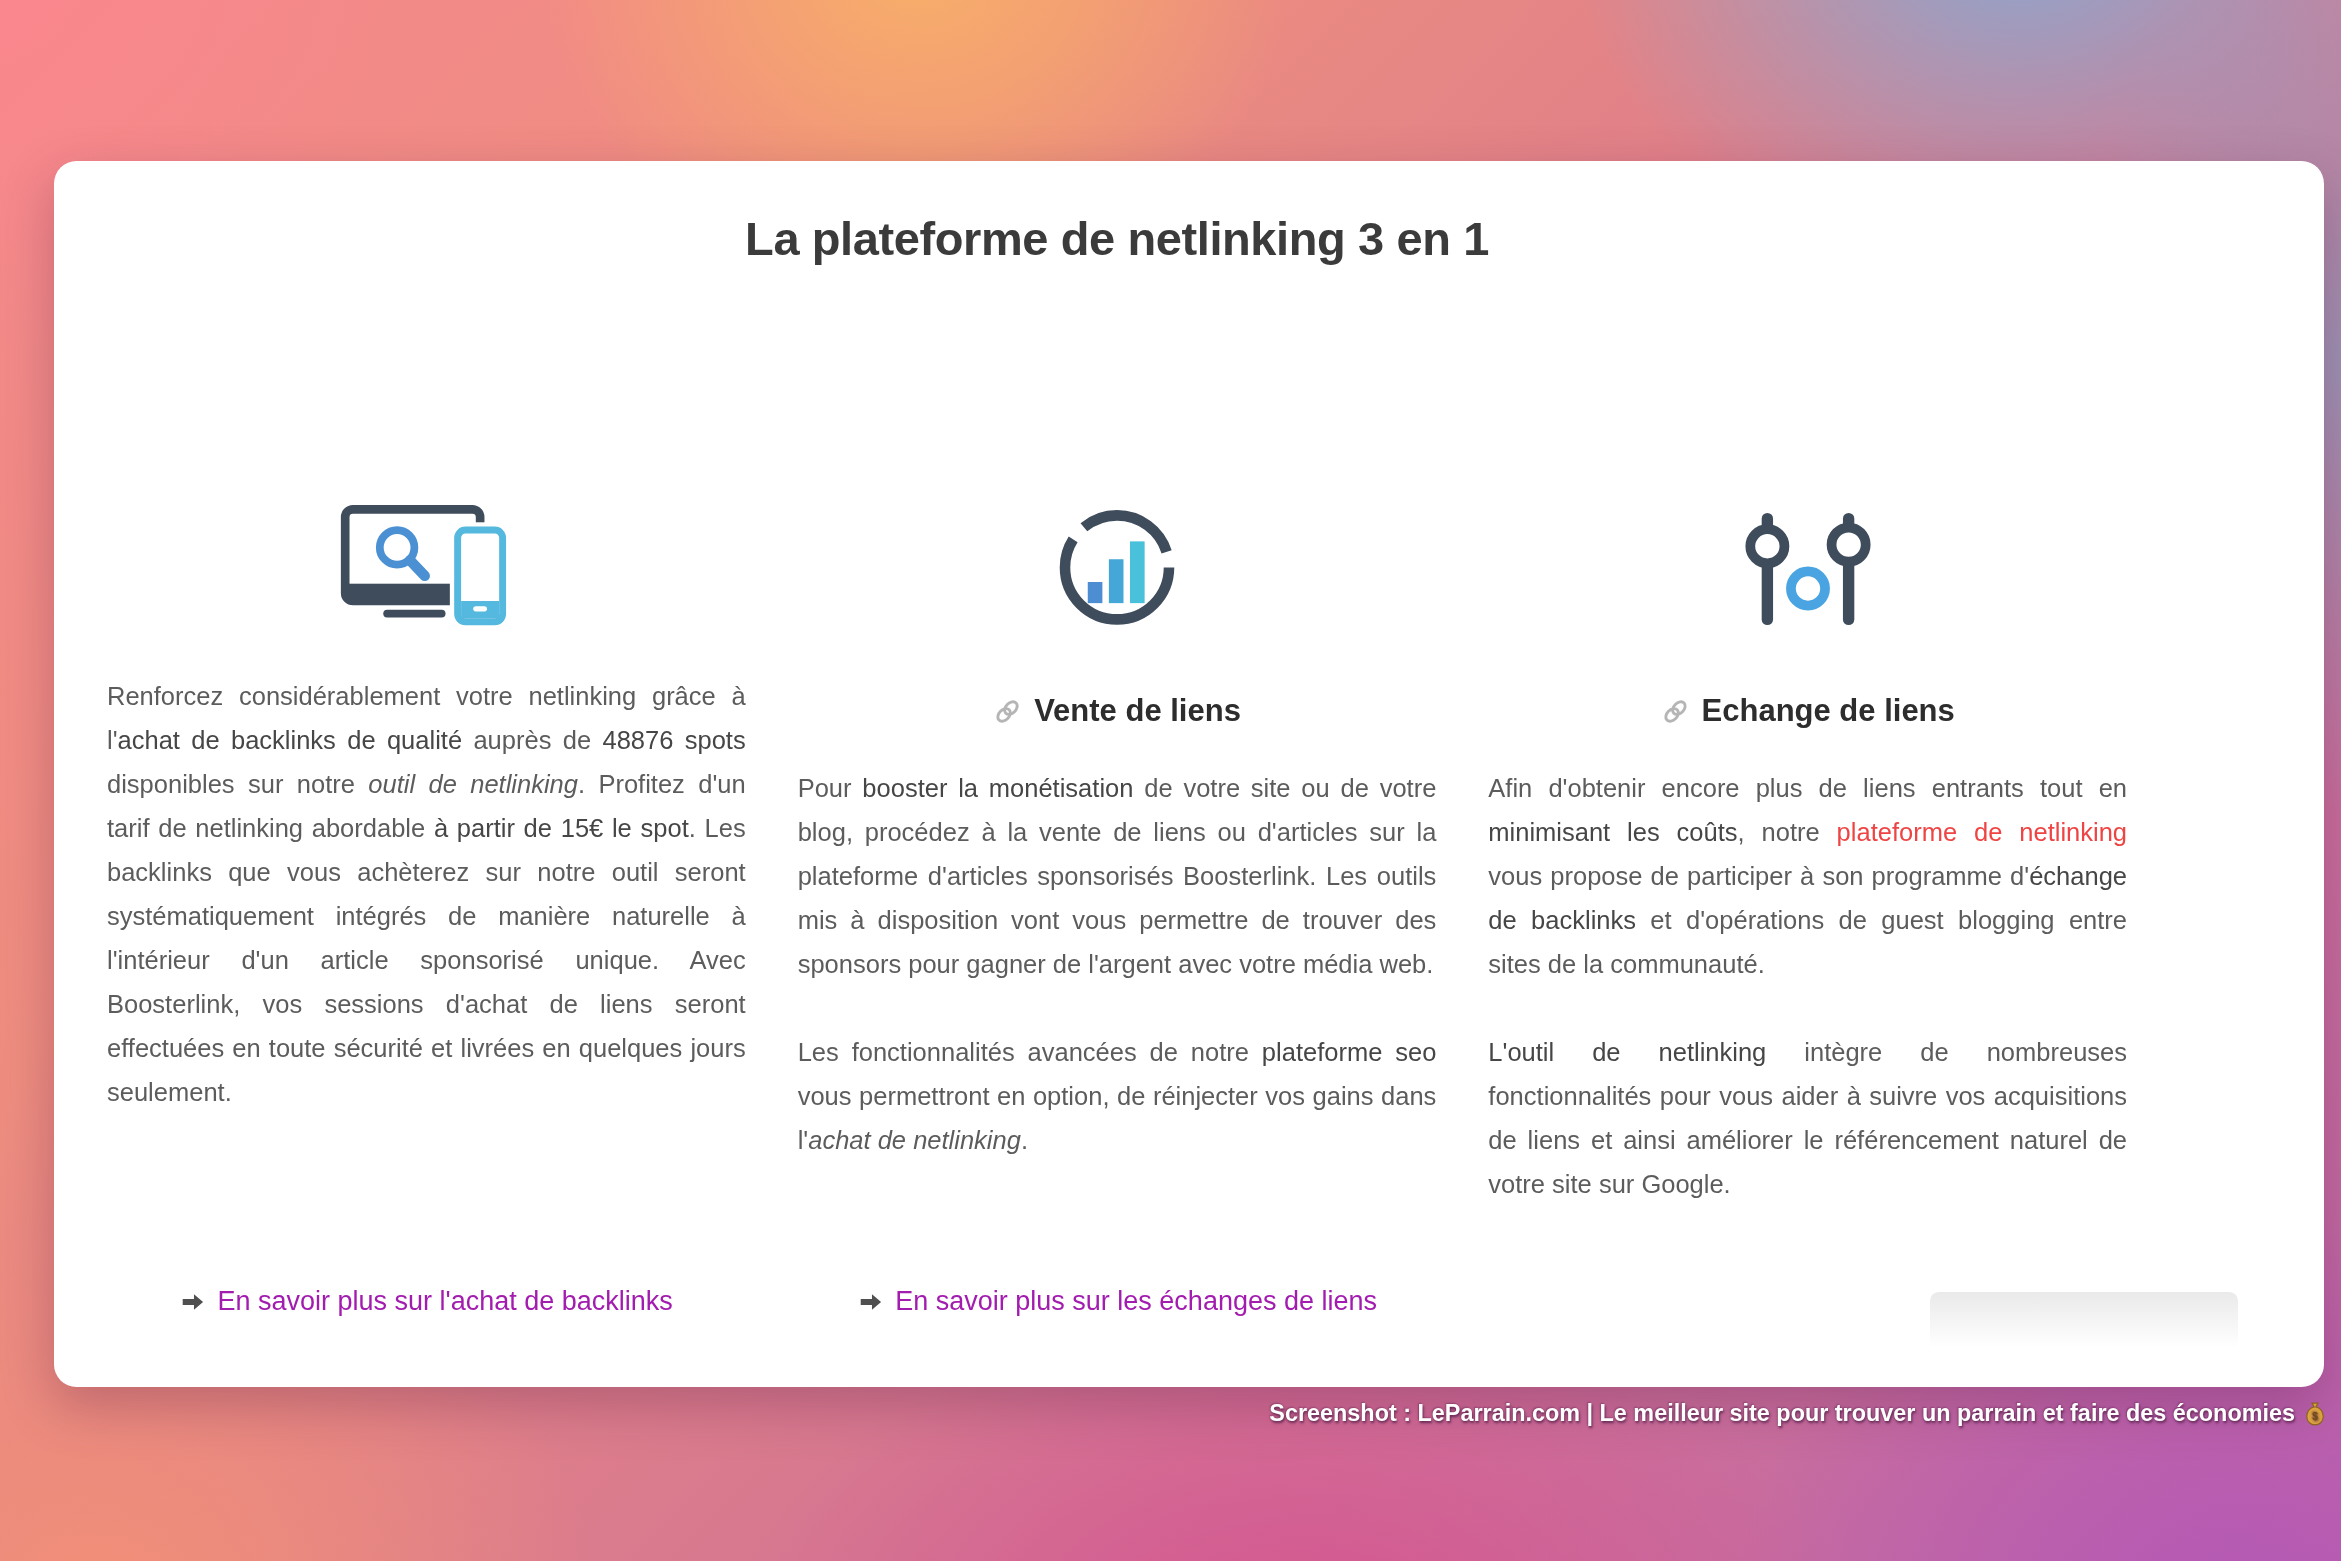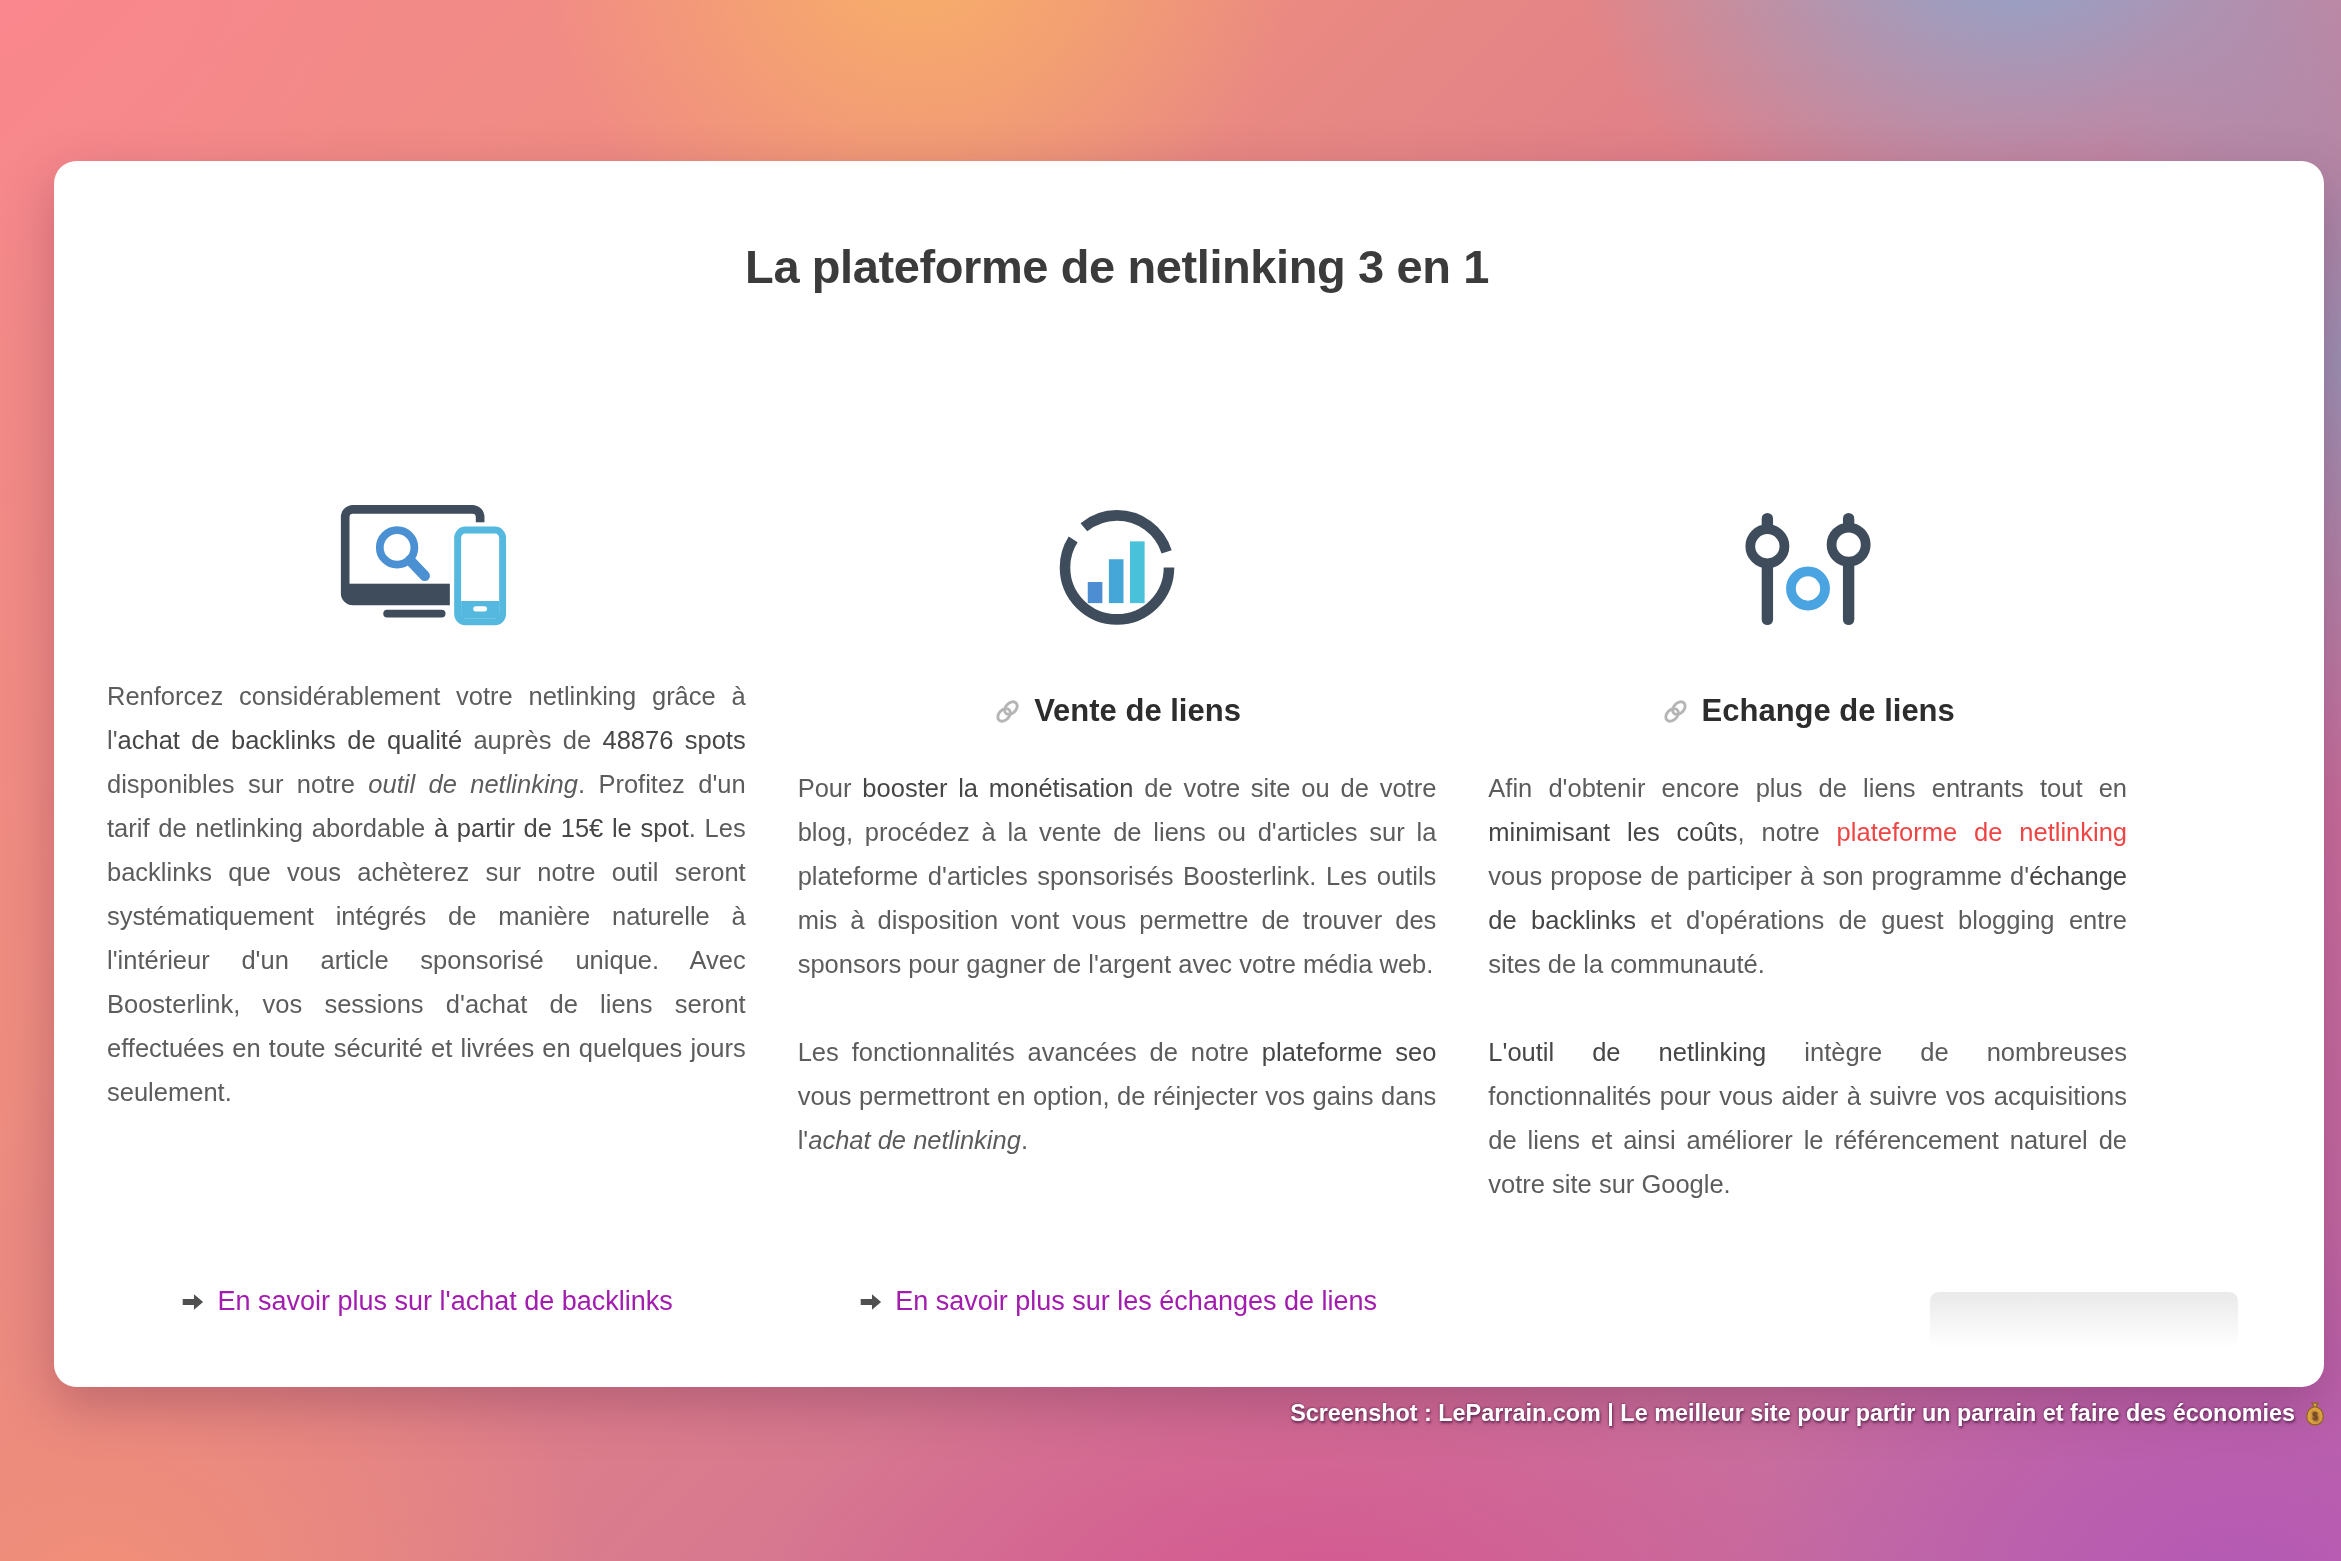--- a/index.html
+++ b/index.html
@@ -35,21 +35,21 @@
     box-shadow:0 19px 52px rgba(90,25,70,.30);
   }
   .content {
     position:relative;
     margin-left:53px;
     width:2020px;
     height:100%;
   }
 
   .page-title {
-    padding-top:75px;
+    padding-top:47px;
     text-align:center;
     font-size:47px;
     line-height:61px;
     font-weight:700;
     color:#3b3b3b;
     letter-spacing:-0.4px;
   }
 
   
   .cols {
@@ -252,21 +252,21 @@
         </a>
       </div>
     </div>
 
   </div>
 
   <div class="wm-shadow"></div>
 </div>
 
 <div class="watermark">
-  <span>Screenshot : LeParrain.com | Le meilleur site pour partir un parrain et faire des économies</span>
+  <span>Screenshot : LeParrain.com | Le meilleur site pour trouver un parrain et faire des économies</span>
   <span style="display:flex;align-items:center;">
     <svg width="26" height="26" viewBox="0 0 24 24" aria-hidden="true" style="font-size:27px">
       <path d="M9.2 2h5.6l-2 3.4c3.9.8 6.8 4.5 6.8 8.9 0 4.5-3.4 7.7-7.6 7.7s-7.6-3.2-7.6-7.7c0-4.4 2.9-8.1 6.8-8.9L9.2 2z" fill="#dca33f" stroke="#8a6420" stroke-width="1.1"></path>
       <text x="12" y="17.2" font-size="9.5" font-weight="bold" text-anchor="middle" fill="#6e4c14">$</text>
     </svg>
   </span>
 </div>
 
 
 </body></html>

